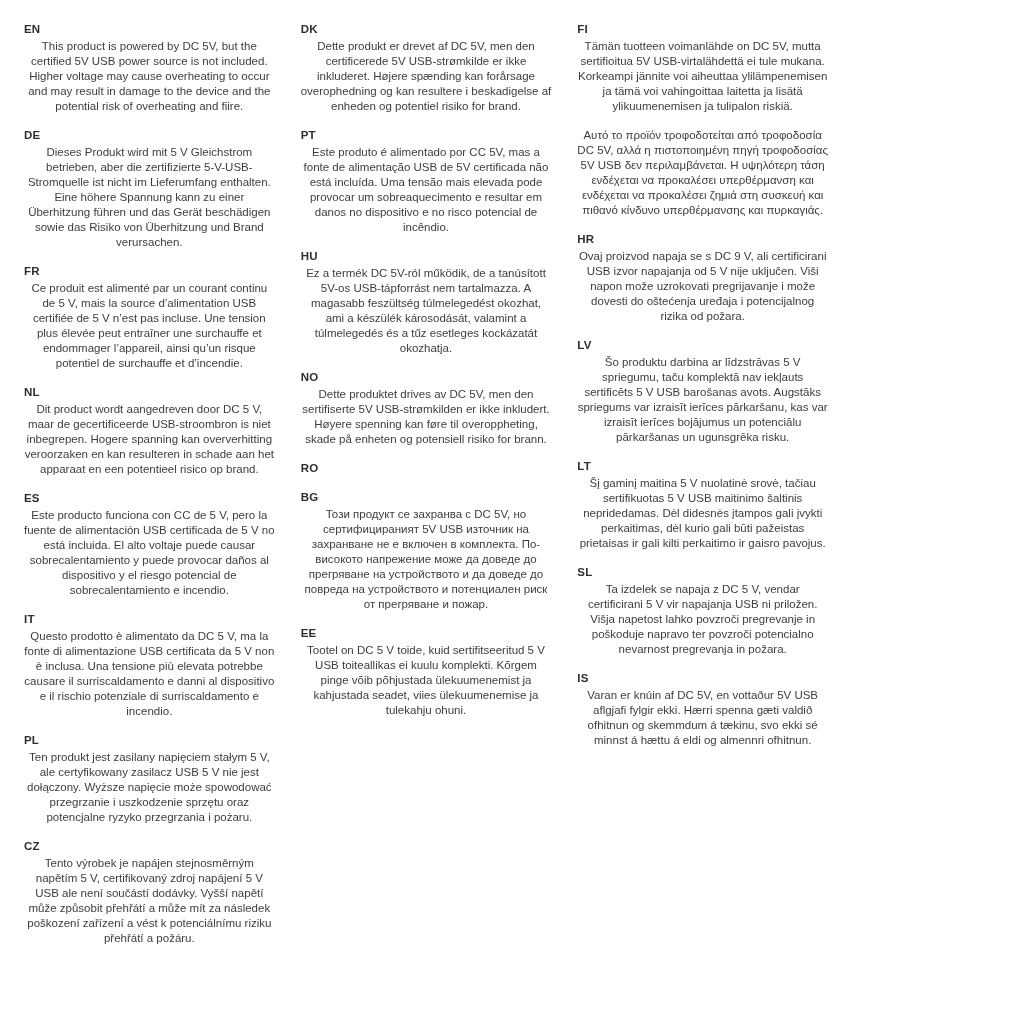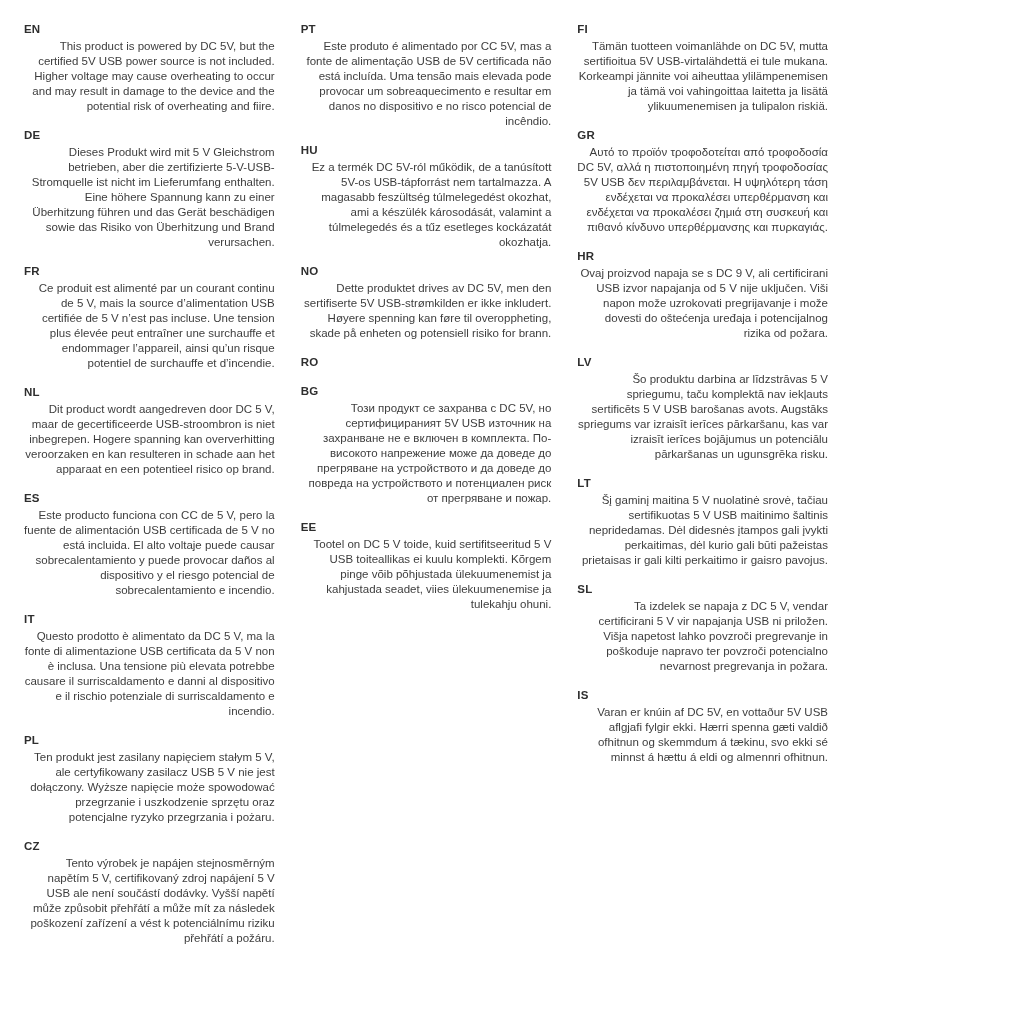--- a/index.html
+++ b/index.html
@@ -30,21 +30,21 @@
     color: #2e2e2e;
     line-height: 15px;
     margin-bottom: 2px;
     letter-spacing: 0.2px;
   }
   .lang-text {
     font-size: 11.5px;
     font-weight: 400;
     line-height: 15px;
     color: #3d3d3d;
-    text-align: right;
+    text-align: center;
   }
 </style>
 </head>
 <body>
 
 <div class="page">
   <div class="col">
   <section class="lang-section">
     <h3 class="lang-code">EN</h3>
     <p class="lang-text">This product is powered by DC 5V, but the certified 5V USB power source is not included. Higher voltage may cause overheating to occur and may result in damage to the device and the potential risk of overheating and fiire.</p>
@@ -79,20 +79,24 @@
     <h3 class="lang-code">PL</h3>
     <p class="lang-text">Ten produkt jest zasilany napięciem stałym 5 V, ale certyfikowany zasilacz USB 5 V nie jest dołączony. Wyższe napięcie może spowodować przegrzanie i uszkodzenie sprzętu oraz potencjalne ryzyko przegrzania i pożaru.</p>
   </section>
 
   <section class="lang-section">
     <h3 class="lang-code">CZ</h3>
     <p class="lang-text">Tento výrobek je napájen stejnosměrným napětím 5 V, certifikovaný zdroj napájení 5 V USB ale není součástí dodávky. Vyšší napětí může způsobit přehřátí a může mít za následek poškození zařízení a vést k potenciálnímu riziku přehřátí a požáru.</p>
   </section>
 </div>
   <div class="col">
+  <section class="lang-section">
+    <h3 class="lang-code">DK</h3>
+    <p class="lang-text">Dette produkt er drevet af DC 5V, men den certificerede 5V USB-strømkilde er ikke inkluderet. Højere spænding kan forårsage overophedning og kan resultere i beskadigelse af enheden og potentiel risiko for brand.</p>
+  </section>
 
   <section class="lang-section">
     <h3 class="lang-code">PT</h3>
     <p class="lang-text">Este produto é alimentado por CC 5V, mas a fonte de alimentação USB de 5V certificada não está incluída. Uma tensão mais elevada pode provocar um sobreaquecimento e resultar em danos no dispositivo e no risco potencial de incêndio.</p>
   </section>
 
   <section class="lang-section">
     <h3 class="lang-code">HU</h3>
     <p class="lang-text">Ez a termék DC 5V-ról működik, de a tanúsított 5V-os USB-tápforrást nem tartalmazza. A magasabb feszültség túlmelegedést okozhat, ami a készülék károsodását, valamint a túlmelegedés és a tűz esetleges kockázatát okozhatja.</p>
   </section>
@@ -117,21 +121,20 @@
     <p class="lang-text">Tootel on DC 5 V toide, kuid sertifitseeritud 5 V USB toiteallikas ei kuulu komplekti. Kõrgem pinge võib põhjustada ülekuumenemist ja kahjustada seadet, viies ülekuumenemise ja tulekahju ohuni.</p>
   </section>
 </div>
   <div class="col">
   <section class="lang-section">
     <h3 class="lang-code">FI</h3>
     <p class="lang-text">Tämän tuotteen voimanlähde on DC 5V, mutta sertifioitua 5V USB-virtalähdettä ei tule mukana. Korkeampi jännite voi aiheuttaa ylilämpenemisen ja tämä voi vahingoittaa laitetta ja lisätä ylikuumenemisen ja tulipalon riskiä.</p>
   </section>
 
   <section class="lang-section">
-    <h3 class="lang-code">GR</h3>
     <p class="lang-text">Αυτό το προϊόν τροφοδοτείται από τροφοδοσία DC 5V, αλλά η πιστοποιημένη πηγή τροφοδοσίας 5V USB δεν περιλαμβάνεται. Η υψηλότερη τάση ενδέχεται να προκαλέσει υπερθέρμανση και ενδέχεται να προκαλέσει ζημιά στη συσκευή και πιθανό κίνδυνο υπερθέρμανσης και πυρκαγιάς.</p>
   </section>
 
   <section class="lang-section">
     <h3 class="lang-code">HR</h3>
     <p class="lang-text">Ovaj proizvod napaja se s DC 9 V, ali certificirani USB izvor napajanja od 5 V nije uključen. Viši napon može uzrokovati pregrijavanje i može dovesti do oštećenja uređaja i potencijalnog rizika od požara.</p>
   </section>
 
   <section class="lang-section">
     <h3 class="lang-code">LV</h3>

